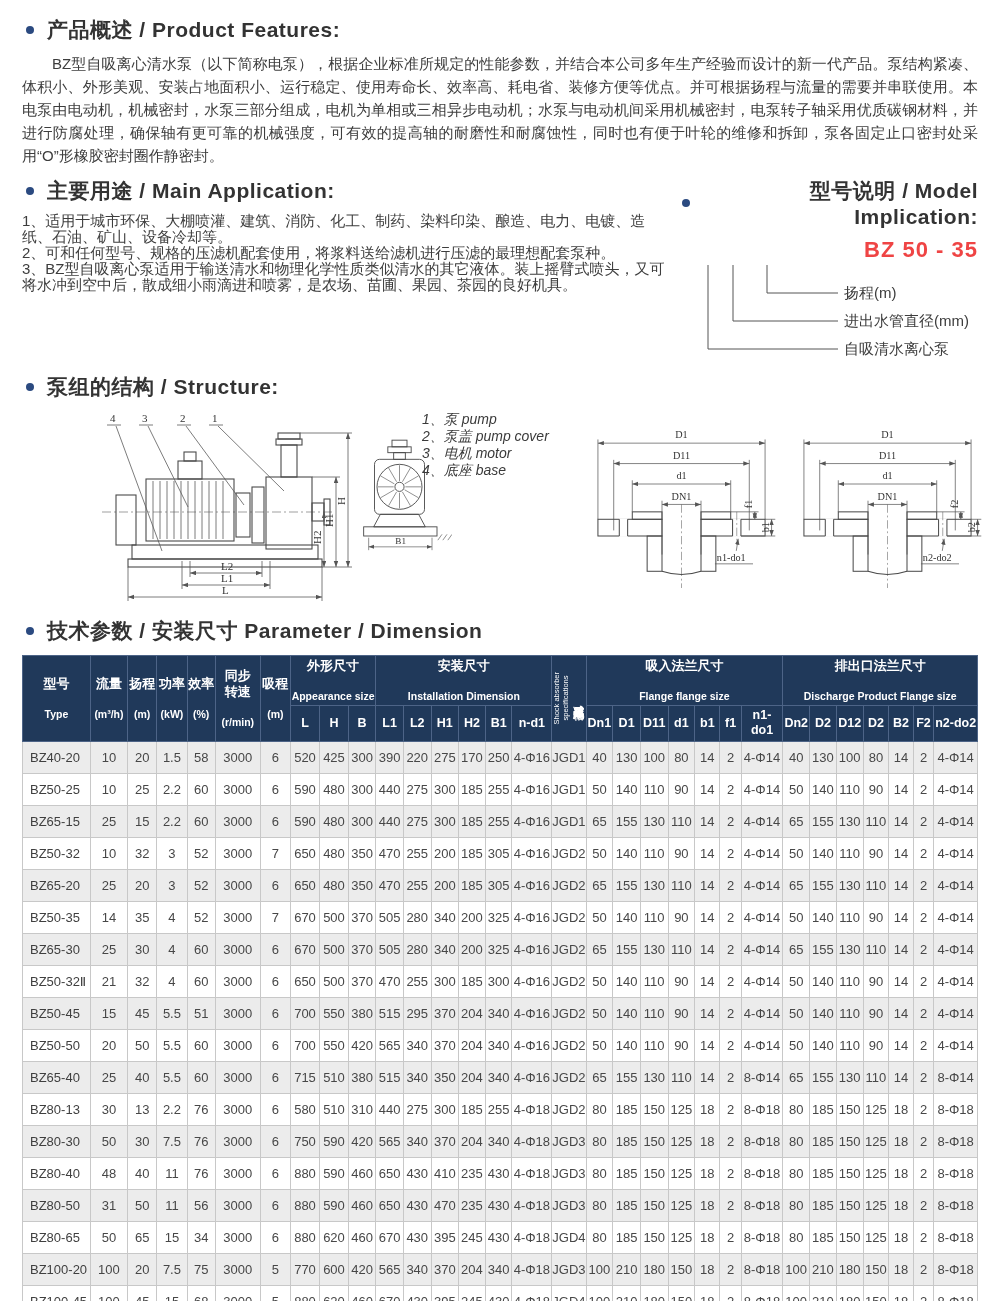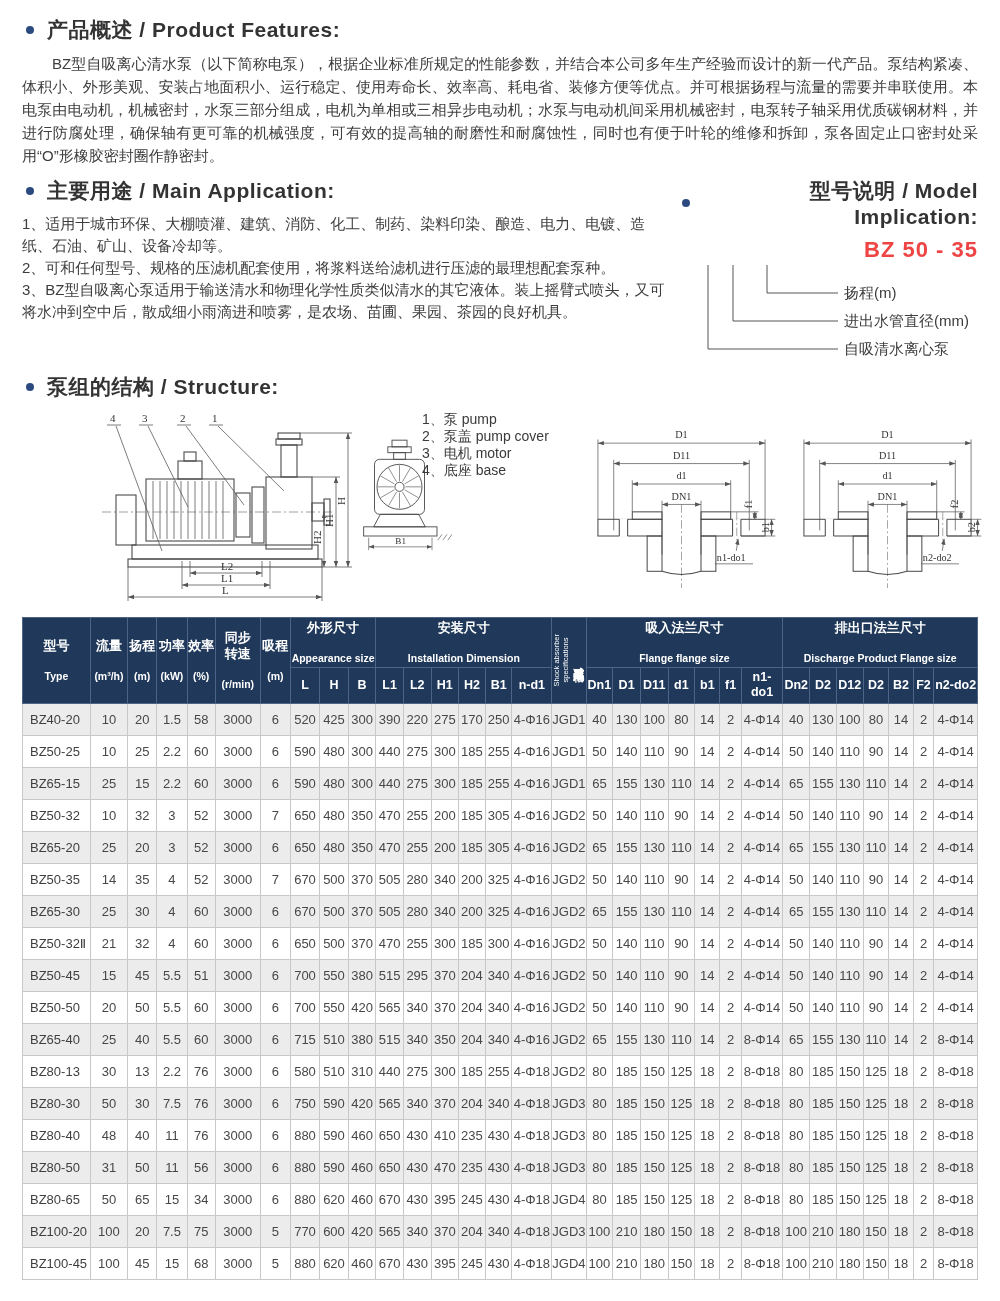--- a/index.html
+++ b/index.html
@@ -5,32 +5,32 @@
   * { margin:0; padding:0; box-sizing:border-box; }
   body { width:1000px; min-height:1301px; background:#fff; overflow:hidden;
          font-family:"Liberation Sans","DejaVu Sans",sans-serif; color:#3d3d3d; }
   .page { width:1000px; padding:16px 22px 10px 22px; }
   h2.sec-title { font-size:21px; font-weight:bold; color:#333; letter-spacing:0.5px;
                  display:flex; align-items:center; margin-bottom:8px; }
   .dot { width:8px; height:8px; border-radius:50%; background:#2b4a80; margin:0 13px 0 4px; flex:0 0 auto; }
   .body-text { font-size:15px; line-height:23px; text-align:justify; text-indent:2em; color:#3d3d3d; }
   .two-col { display:flex; margin-top:10px; }
   .col-app { width:655px; }
-  .app-item { font-size:15px; line-height:22px; color:#3d3d3d; }
+  .app-item { font-size:15px; line-height:16px; color:#3d3d3d; }
   .col-model { width:300px; margin-left:8px;text-align:right; }
   .model-code { font-weight:bold; font-size:22px; color:#ef4444; margin:8px 0 0 28px; letter-spacing:1px; }
   .model-tree { display:block; margin-left:0; }
   .sec-structure { margin-top:10px; }
   .drawings { position:relative; height:196px; }
   .drawings svg { position:absolute; }
   #svg-side   { left:72px;  top:0; }
   #svg-front  { left:330px; top:26px; }
   #svg-flange1{ left:562px; top:6px; }
   #svg-flange2{ left:768px; top:6px; }
-  .legend { position:absolute; left:400px; top:2px; }
+  .legend { position:absolute; left:400px; top:2px;font-style:italic; }
   .legend-item { font-size:14px; line-height:17px; color:#3a3a3a; }
   .sec-params { margin-top:12px; }
   table { border-collapse:collapse; table-layout:fixed; margin-top:10px; border:1px solid #b5b5b5; }
   th { background:#20395a; color:#fff; border:1px solid #4d6487; vertical-align:middle;
        text-align:center; font-weight:bold; padding:2px 0; line-height:1.22; white-space:pre-line; }
   .hl-zh { font-size:13px; }
   .hl-en { font-size:10.5px; font-weight:600;margin-top:16px; }
   th.sub { font-size:12.5px; height:36px; padding:0; }
   td { border:1px solid #c8c8c8; font-size:13px; color:#474747; text-align:center;
        height:32px; overflow:hidden; white-space:nowrap; }
@@ -312,20 +312,24 @@
         <line class="dm" x1="202" y1="112" x2="202" y2="130" marker-start="url(#df-ar)" marker-end="url(#df-ar)"></line>
         <text class="dt" transform="translate(199,126) rotate(-90)">b2</text>
         <line class="dm" x1="164" y1="146" x2="166" y2="133" marker-end="url(#df-ar)"></line>
         <text class="dt" x="143" y="157">n2-do2</text>
         <line class="dm" x1="141" y1="160" x2="182" y2="160"></line>
       </svg>
     </div>
   </section>
 
   <section class="sec-params">
+    <h2 class="sec-title">
+      <span class="dot"></span>
+      <span>技术参数 / 安装尺寸 Parameter / Dimension</span>
+    </h2>
     <table id="param-table">
         <colgroup>
           <col style="width: 68px;">
           <col style="width: 38px;">
           <col style="width: 30px;">
           <col style="width: 31px;">
           <col style="width: 29px;">
           <col style="width: 46px;">
           <col style="width: 31px;">
           <col style="width: 30px;">

